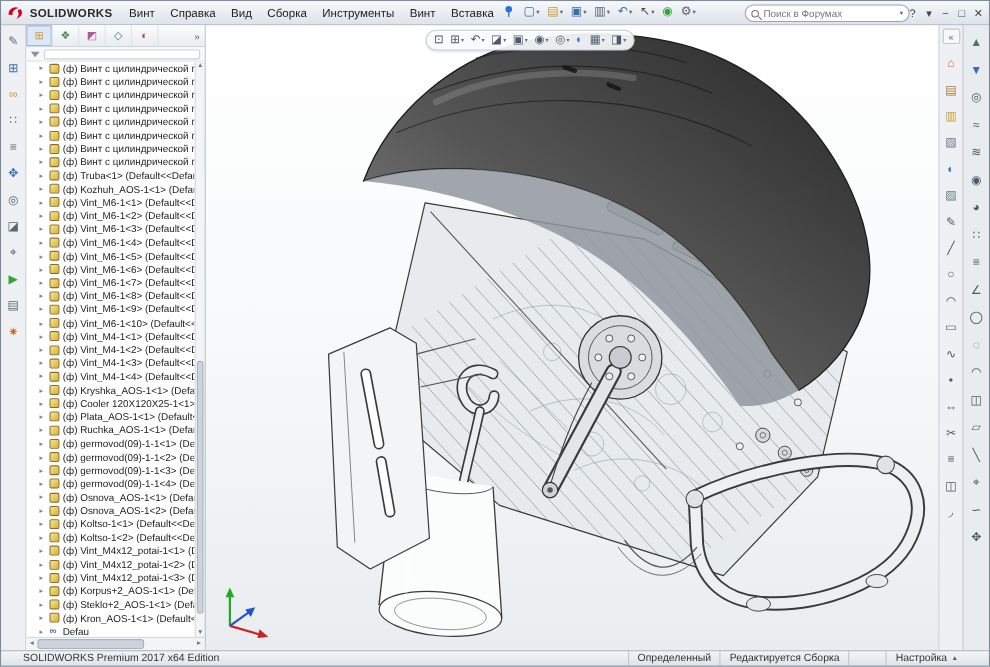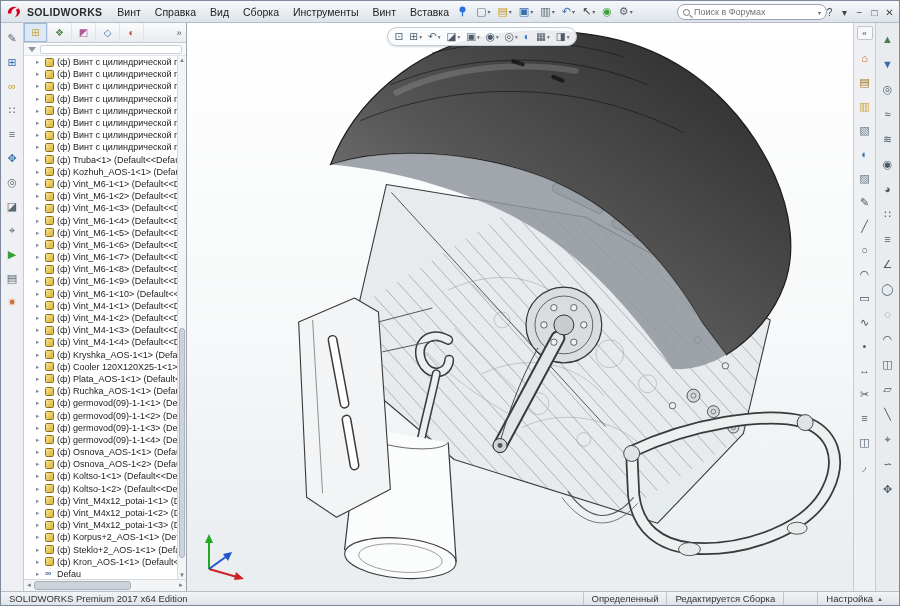--- a/index.html
+++ b/index.html
@@ -86,21 +86,21 @@
     padding:0 5px; gap:3px; border:1px solid #c4cbd4; border-radius:10px;
     background:rgba(249,251,253,.92); box-shadow:0 1px 2px rgba(60,70,80,.2); }
   .hud-btn { display:flex; align-items:center; padding:0 1.5px; }
   .hud-btn .g { font-size:10.5px; line-height:10.5px; }
   .hud-btn .caret { font-size:5.5px; color:#667; margin-left:1px; }
   .triad { position:absolute; left:6px; bottom:6px; }
 
   
   .statusbar { position:absolute; left:0; right:0; bottom:0; height:14px;
     background:linear-gradient(#f2f4f6,#dfe4ea); border-top:1px solid #b7bec8;
-    display:flex; align-items:center; font-size:9.5px; color:#333; padding:0 8px; }
+    display:flex; align-items:center; font-size:9.5px; color:#333; padding:0 20px; }
   .sb-left { }
   .sb-right { margin-left:auto; display:flex; align-items:flex-end; height:100%; }
   .sb-seg { padding:0 8px; border-left:1px solid #bfc6cd; height:100%; display:flex; align-items:center; gap:4px; }
   .sb-gap { width:34px; height:100%; border-left:1px solid #bfc6cd; }
   .sb-caret { font-size:6px; color:#556; }
 </style>
 </head>
 <body>
 
 <div class="titlebar">

